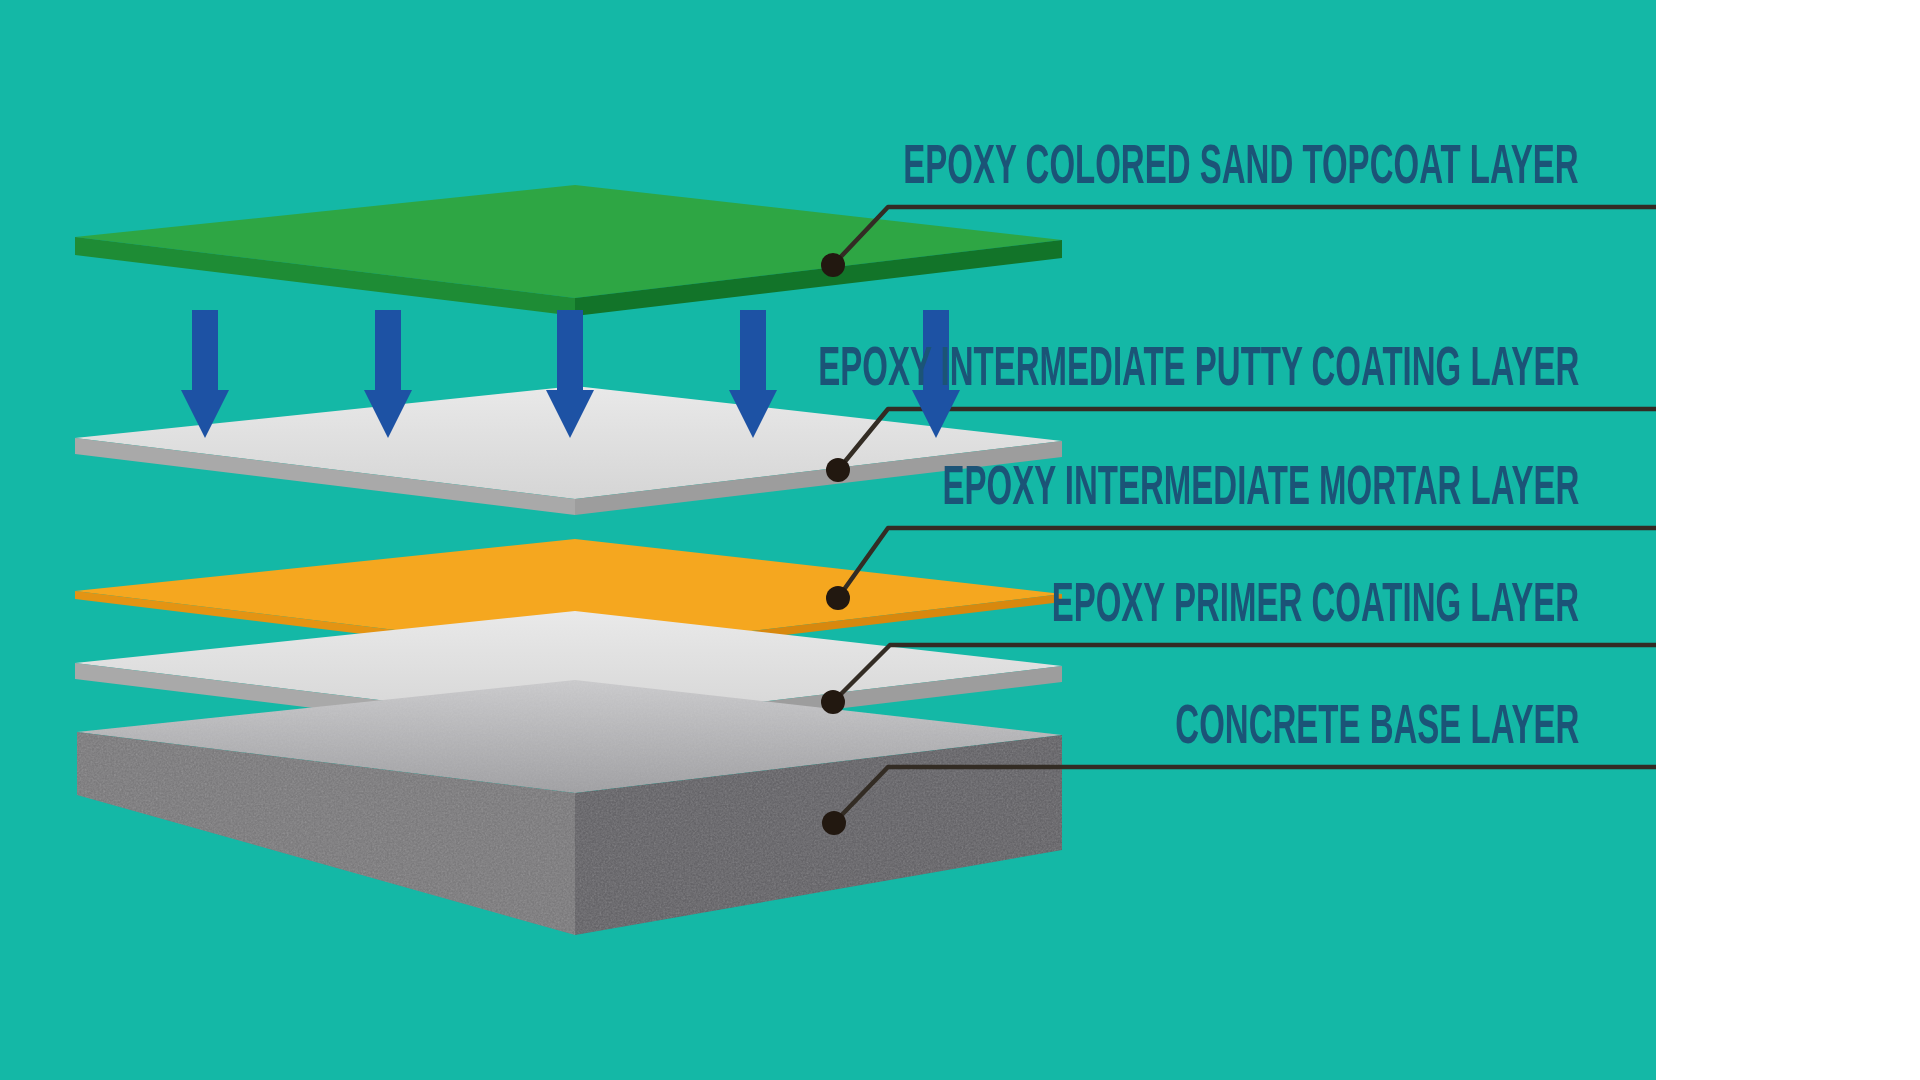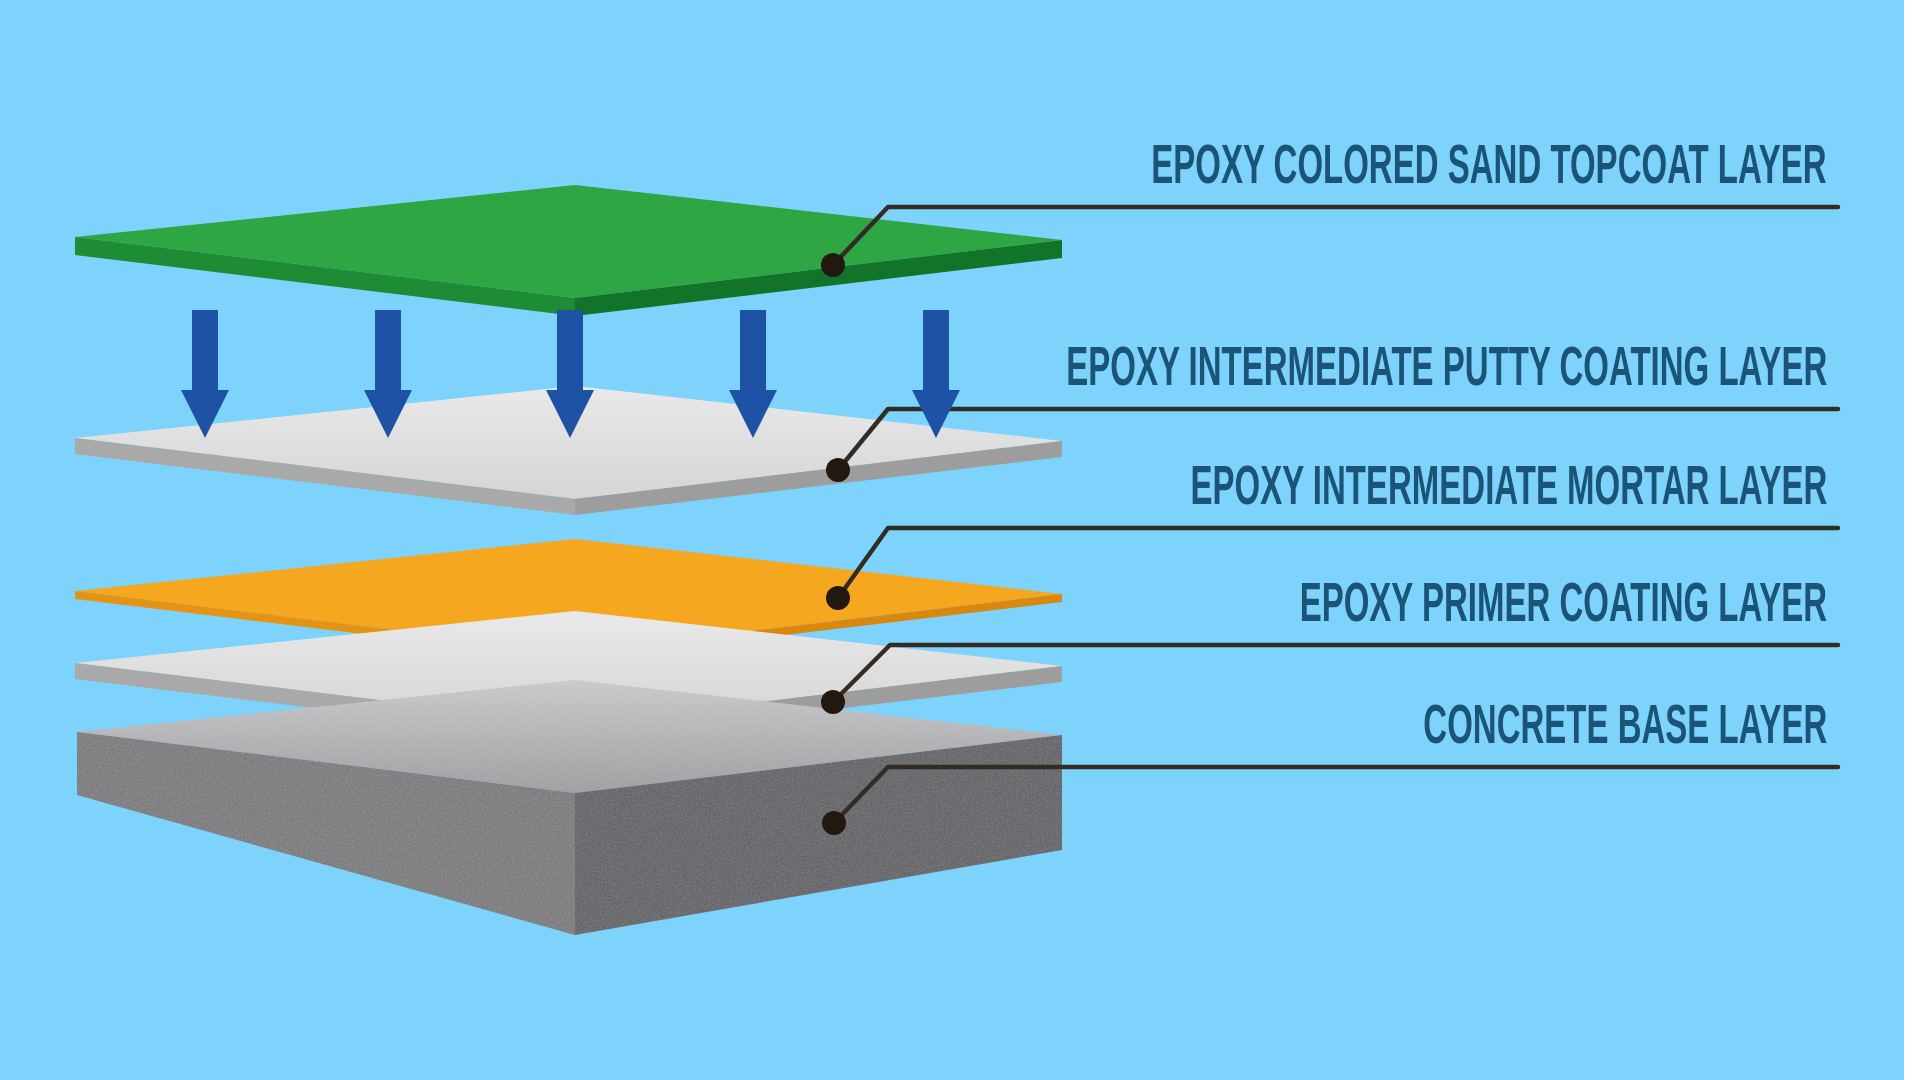--- a/index.html
+++ b/index.html
@@ -1,20 +1,20 @@
 <!DOCTYPE html>
 <html><head>
 <meta charset="utf-8">
 <style>
   html, body { margin: 0; padding: 0; background: #ffffff; }
   #canvas {
     position: relative;
-    width: 1904px;
+    width: 1656px;
     height: 1080px;
-    background: #7dd3fc;
+    background: #14b8a6;
     overflow: hidden;
     font-family: "Liberation Sans", sans-serif;
   }
   #diagram-svg {
     position: absolute;
     left: 0; top: 0;
     width: 1920px; height: 1080px;
   }
   .label {
     position: absolute;

